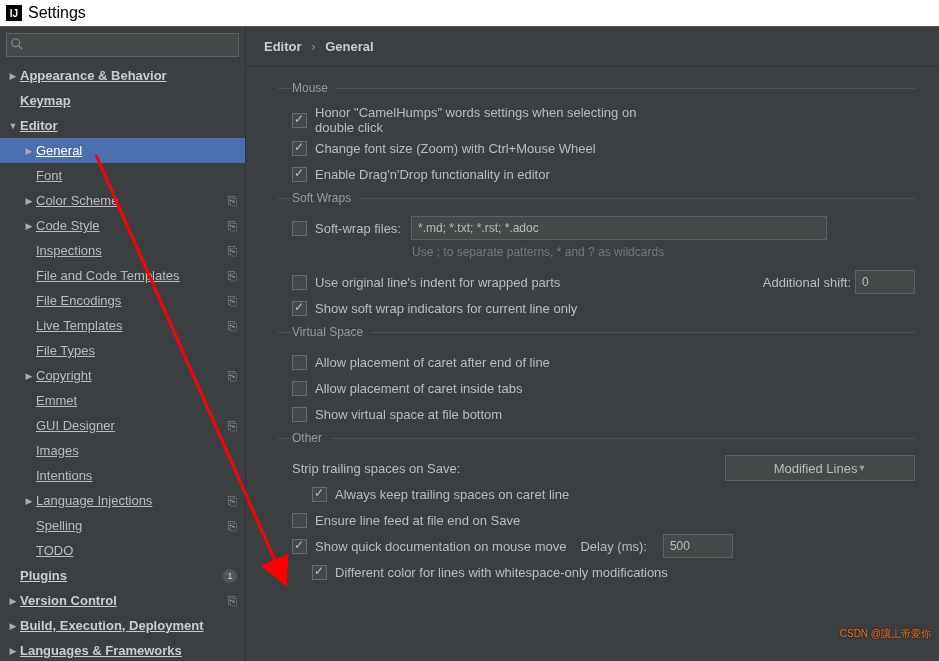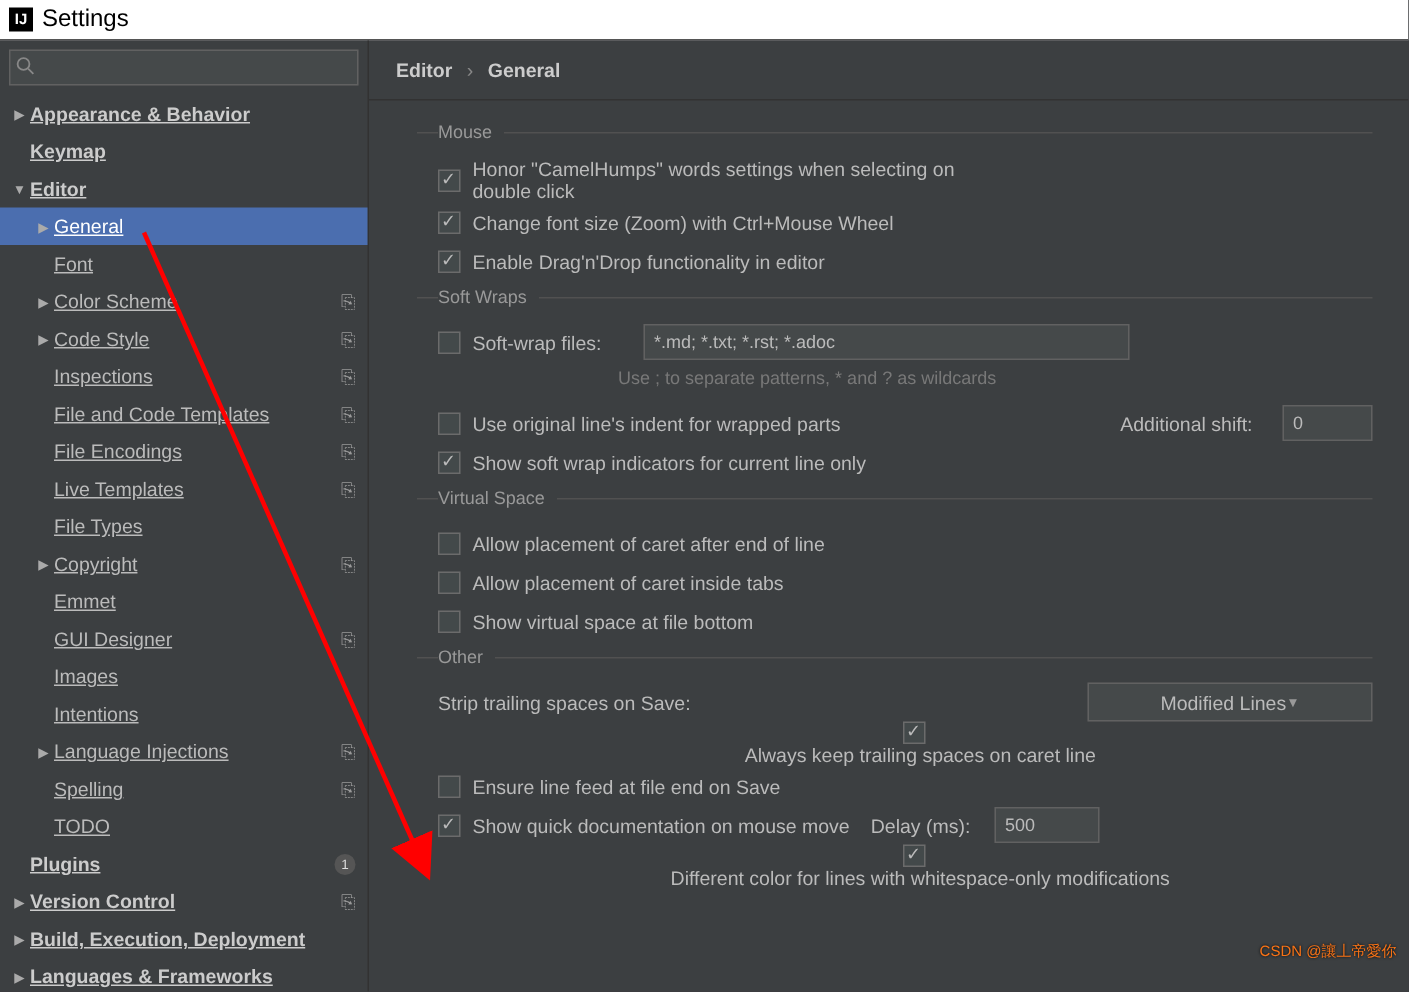--- a/index.html
+++ b/index.html
@@ -34,27 +34,27 @@
 
 
 .crumb { padding: 12px 18px; border-bottom: 1px solid #323232; color: #ccc; font-weight: bold; }
 .crumb .sep { color: #888; padding: 0 6px; font-weight: normal; }
 
 
 .cbody { padding: 14px 24px 20px 32px; }
 fieldset { border: none; border-top: 1px solid #515151; padding: 10px 0 4px 14px; margin: 0; }
 fieldset > legend { color: #999; padding-right: 8px; font-size: 12px; }
 .line { display: flex; align-items: center; min-height: 26px; }
-.line.indent { padding-left: 20px; flex-direction: column; }
+.line.indent { padding-left: 20px; }
 .line label { color: #bbb; }
 input[type=checkbox] { appearance: none; width: 15px; height: 15px; border: 1px solid #6b6b6b; background: #43494a; margin-right: 8px; cursor: pointer; position: relative; flex-shrink: 0; }
 input[type=checkbox]:checked::after { content: "✓"; position: absolute; left: 1px; top: -2px; color: #bbb; font-size: 12px; }
 input[type=text] { background: #45494a; border: 1px solid #616161; color: #bbb; height: 24px; padding: 2px 6px; font-size: 12px; }
 .helper { color: #787878; font-size: 12px; padding-left: 120px; margin-top: 4px; }
-.pair { margin-left: auto; display: flex; align-items: center; gap: 20px; }
+.pair { margin-left: auto; display: flex; align-items: center; gap: 4px; }
 .select { background: #45494a; border: 1px solid #616161; color: #bbb; height: 26px; width: 190px; display: flex; align-items: center; padding: 0 8px; justify-content: center; cursor: pointer; }
 .select .chev { font-size: 9px; color: #999; }
 
 
 .annot { position: absolute; pointer-events: none; left: 0; top: 0; }
 
 .watermark { position: absolute; right: 8px; bottom: 20px; color: #f97316; font-size: 10px; text-shadow: 0 0 2px #000; pointer-events: none; }
 </style>
 </head>
 <body>
@@ -209,21 +209,21 @@
             <input type="checkbox" checked="" style="">
             <label>Enable Drag'n'Drop functionality in editor</label>
           </div>
       </fieldset>
 
       <fieldset>
         <legend>Soft Wraps</legend>
         <div class="line">
           <input type="checkbox" style="">
           <label>Soft-wrap files:</label>
-          <input type="text" style="margin-left: 28px; width: 324px;" value="*.md; *.txt; *.rst; *.adoc">
+          <input type="text" style="margin-left: 10px; width: 416px;" value="*.md; *.txt; *.rst; *.adoc">
         </div>
         <div class="helper">Use ; to separate patterns, * and ? as wildcards</div>
         <div class="line" style="margin-top:10px">
           <input type="checkbox" style="">
           <label>Use original line's indent for wrapped parts</label>
           <span class="pair">
             <label>Additional shift:</label>
             <input type="text" style="width: 60px;" value="0">
           </span>
         </div>

